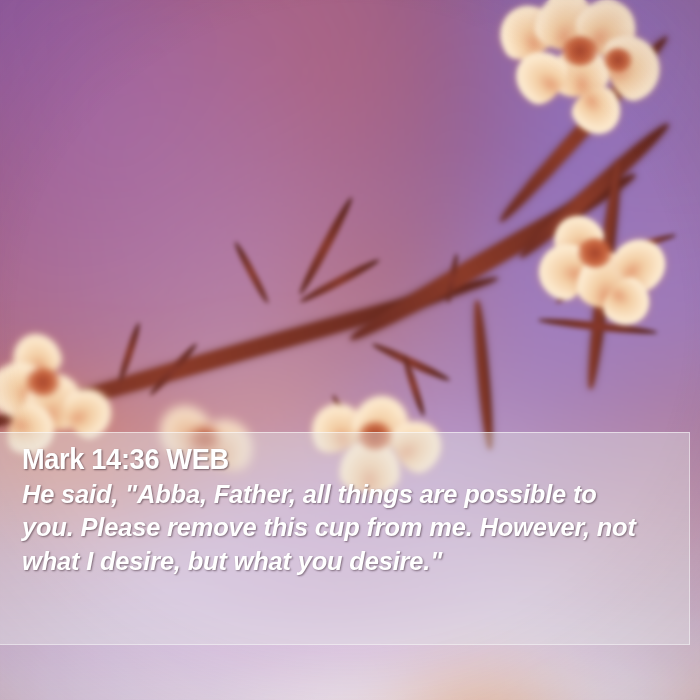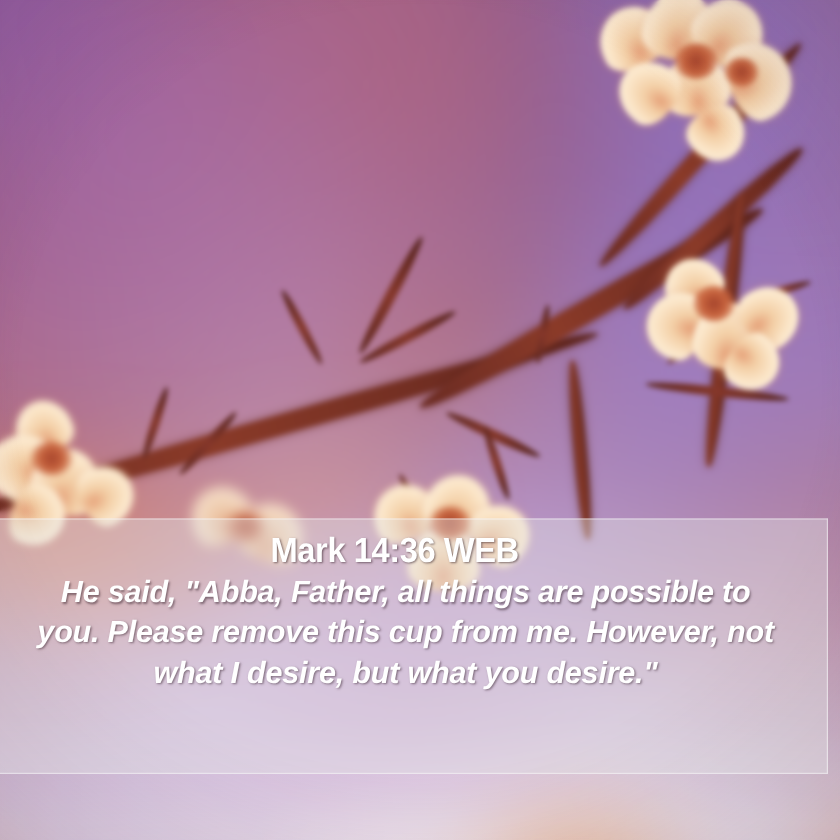--- a/index.html
+++ b/index.html
@@ -7,21 +7,20 @@
     padding: 0;
     background: #000;
   }
   #stage {
     position: relative;
     width: 700px;
     height: 700px;
     overflow: hidden;
     font-family: "Liberation Sans", sans-serif;
     background: #8e6fa8;
-    text-align: center;
   }
 
   
   .photo {
     position: absolute;
     inset: 0;
     overflow: hidden;
   }
 
   

